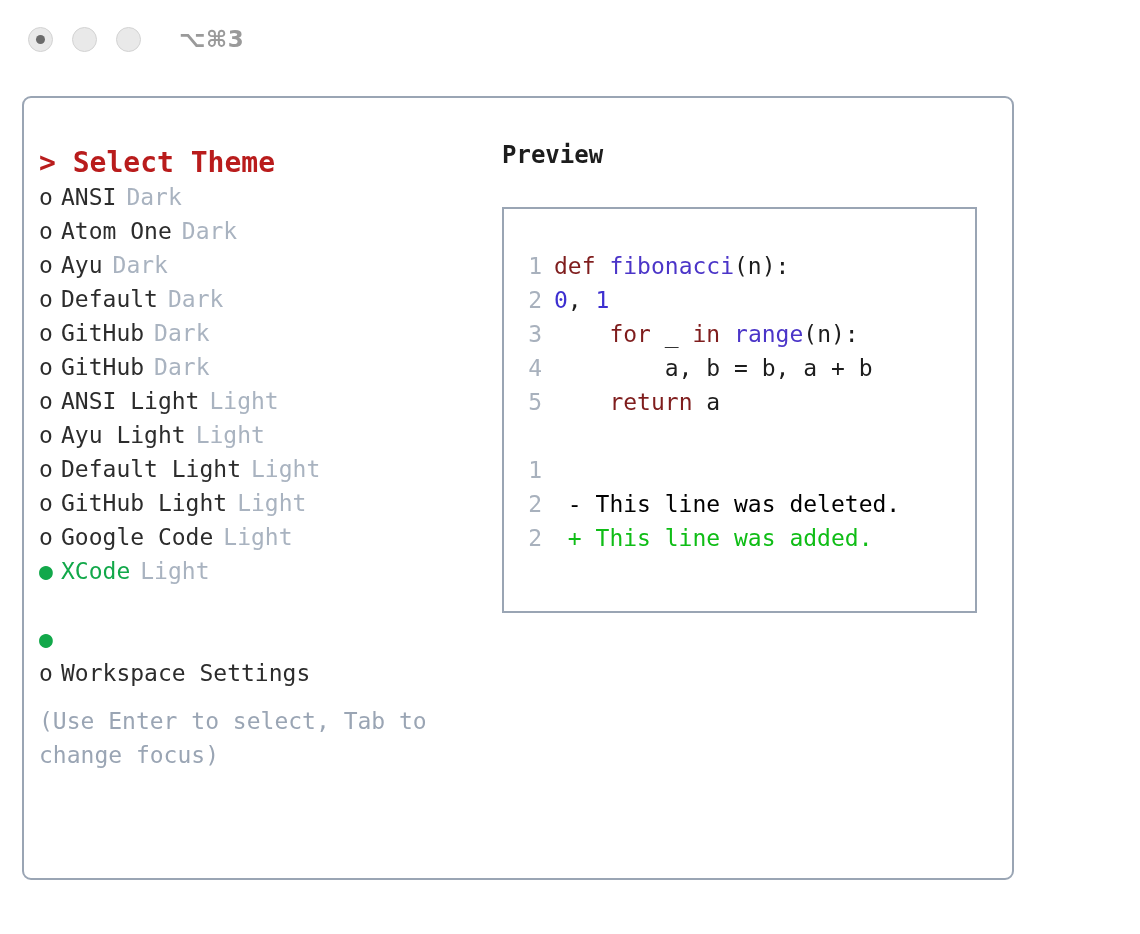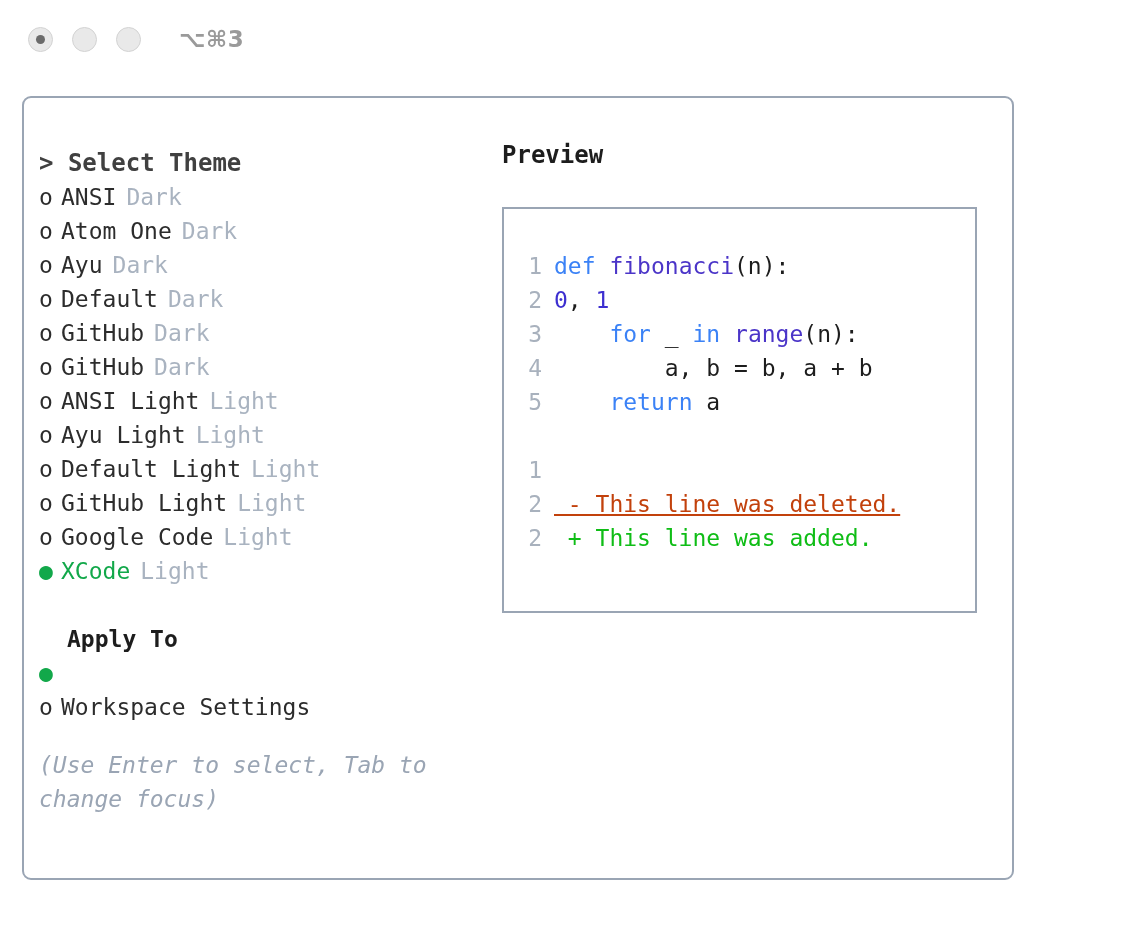--- a/index.html
+++ b/index.html
@@ -81,23 +81,23 @@
 
   
   .left-col {
     position: absolute;
     left: 15px;
     top: 48px;
     width: 440px;
   }
 
   .section-head {
-    font-size: 24px;
+    font-size: 28px;
     font-weight: bold;
-    color: #404040;
+    color: #b91c1c;
     letter-spacing: 0px;
     line-height: 34px;
     white-space: pre;
   }
   .section-head .caret { display: inline; }
 
   .opt-row {
     display: flex;
     align-items: baseline;
     line-height: 34px;
@@ -129,27 +129,26 @@
     color: #1d1d1d;
     line-height: 34px;
     height: 34px;
     padding-left: 28px;
     white-space: pre;
   }
 
   .spacer { height: 34px; }
 
   .hint {
-    margin-top: 24px;
+    margin-top: 14px;
     font-size: 23px;
     line-height: 34px;
     color: #9aa5b4;
     width: 400px;
     white-space: normal;
-    font-style: italic;
   }
 
   
   .right-col {
     position: absolute;
     left: 478px;
     top: 40px;
     width: 490px;
   }
   .preview-title {
@@ -179,26 +178,26 @@
     display: inline-block;
     width: 26px;
     flex: 0 0 26px;
     text-align: right;
     color: #a8b1bd;
     margin-right: 12px;
   }
   .code-text { white-space: pre; }
   .blank-line { height: 34px; }
 
-  .tok-kw   { color: #3b82f6; }
+  .tok-kw   { color: #7f1d1d; }
   .tok-fn   { color: #4b35c8; }
   .tok-num  { color: #3d2fd0; }
   .tok-plain{ color: #1d1d1d; }
   .tok-ctx  { color: #7d7d7d; }
-  .tok-del  { color: #c2410c; text-decoration: underline; }
+  .tok-del  { color: #000000; }
   .tok-add  { color: #0fbd16; }
 </style>
 </head>
 <body>
 
 <div id="app">
 
   <div class="titlebar">
     <div class="dots">
       <div class="dot">
@@ -264,21 +263,20 @@
           </div>
 
           <div class="opt-row selected">
             <span class="marker selected">●</span><span class="opt-label">XCode</span><span class="opt-tag">Light</span>
           </div>
 
         </div>
 
         <div class="spacer"></div>
 
-        <div class="apply-head">Apply To</div>
 
         <div>
           <div class="opt-row selected">
             <span class="marker selected">●</span>
           </div>
           <div class="opt-row">
             <span class="marker unselected">o</span><span class="opt-label">Workspace Settings</span>
           </div>
         </div>
 

